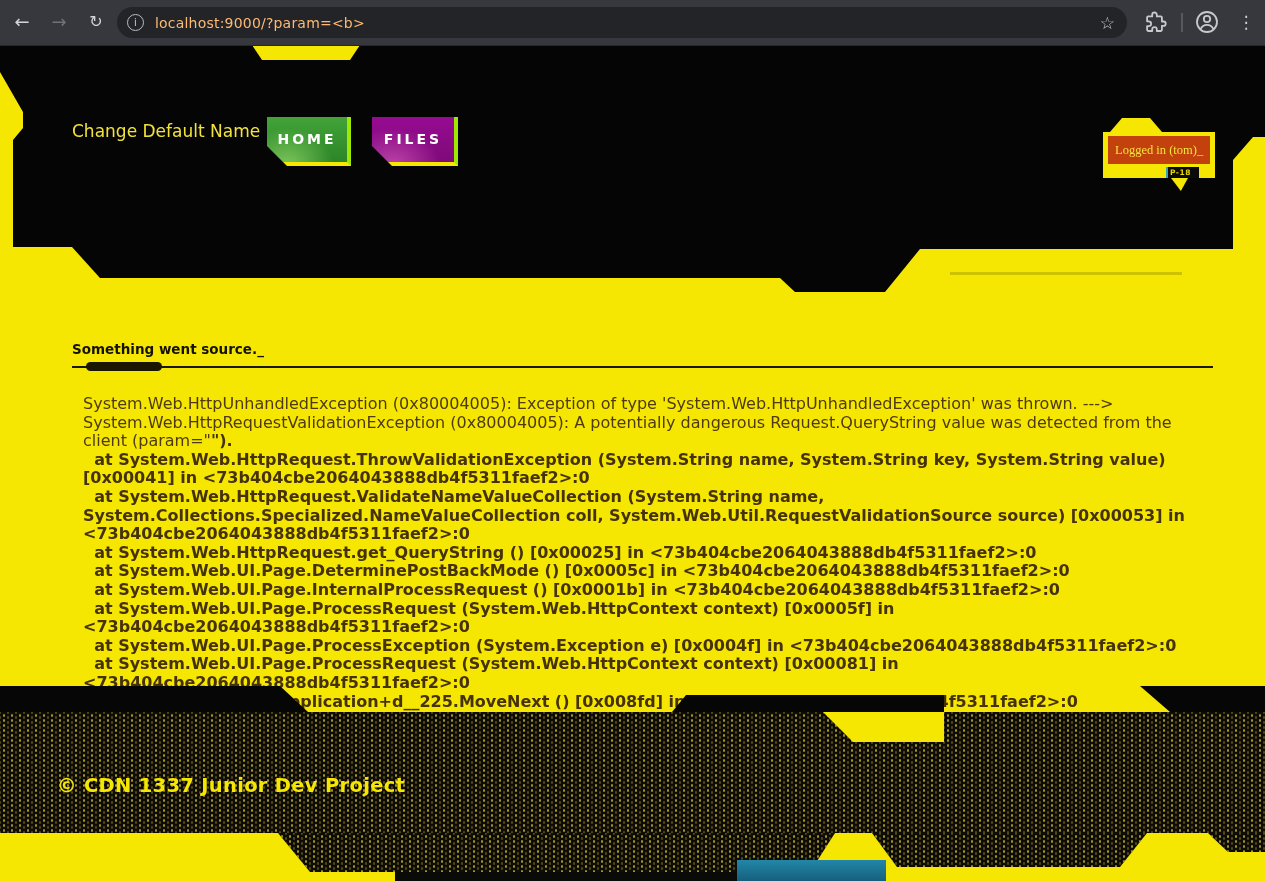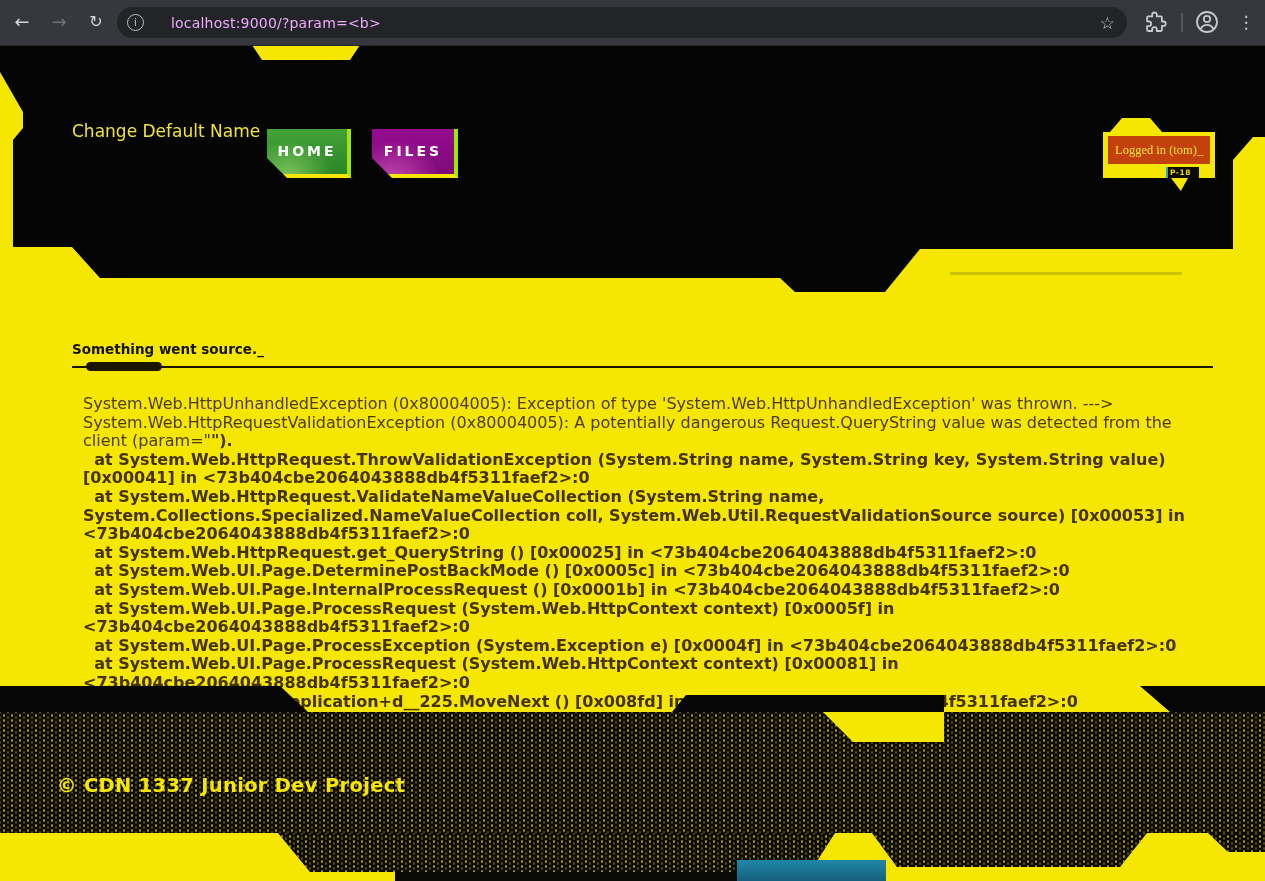--- a/index.html
+++ b/index.html
@@ -9,41 +9,41 @@
   
   .chrome{position:absolute;left:0;top:0;width:1265px;height:45px;background:#36383d;border-bottom:1px solid #25272a;z-index:50;}
   .chrome .nav-ico{position:absolute;top:8px;width:28px;height:28px;text-align:center;line-height:28px;
        font-size:18px;color:#d2d4d7;cursor:pointer;border-radius:50%;}
   .chrome .ico-back{left:8px;}
   .chrome .ico-fwd{left:45px;color:#6f7378;}
   .chrome .ico-reload{left:82px;font-size:16px;}
   .pill{position:absolute;left:117px;top:7px;width:1010px;height:31px;border-radius:16px;background:#222428;display:flex;align-items:center;}
   .pill .info-ico{margin-left:10px;width:15px;height:15px;border:1.5px solid #b9bcc0;border-radius:50%;
        display:flex;align-items:center;justify-content:center;font-size:10px;color:#c6c9cd;flex:0 0 auto;cursor:pointer;}
-  .pill .url{margin-left:27px;font-size:14px;color:#f0abfc;letter-spacing:.2px;white-space:nowrap;flex:1 1 auto;cursor:text;}
+  .pill .url{margin-left:11px;font-size:14px;color:#fdba74;letter-spacing:.2px;white-space:nowrap;flex:1 1 auto;cursor:text;}
   .pill .star{margin-right:12px;font-size:17px;color:#c4c7ca;cursor:pointer;flex:0 0 auto;}
   .chrome .puzzle{position:absolute;left:1144px;top:10px;width:24px;height:24px;cursor:pointer;}
   .chrome .vsep{position:absolute;left:1181px;top:13px;width:2px;height:19px;background:#55585d;}
   .chrome .profile{position:absolute;left:1194px;top:9px;width:26px;height:26px;cursor:pointer;}
   .chrome .menu{position:absolute;left:1234px;top:8px;width:24px;height:28px;text-align:center;line-height:28px;font-size:17px;color:#cfd1d4;cursor:pointer;}
 
   
   .page{position:absolute;left:0;top:45px;width:1265px;height:604px;background:#f5e702;padding-left:36px;}
 
   
   .hdr{position:absolute;left:0;top:0;width:1265px;height:247px;background:#050505;
     clip-path:polygon(0 0,252px 0,262px 15px,350px 15px,360px 0,1265px 0,
       1265px 92px,1253px 92px,1233px 115px,1233px 204px,
       920px 204px,885px 247px,795px 247px,780px 233px,100px 233px,72px 202px,
       13px 202px,13px 95px,23px 83px,23px 67px,0 27px);}
   .faint-line{position:absolute;left:950px;top:227px;width:232px;height:3px;background:rgba(0,0,0,.16);}
 
   .site-link{position:absolute;left:72px;top:76px;font-size:17px;color:#f1e33b;cursor:pointer;white-space:nowrap;}
 
-  .nav-btn{position:absolute;top:84px;height:45px;color:#fff;font-weight:bold;font-size:14px;letter-spacing:3px;
+  .nav-btn{position:absolute;top:72px;height:45px;color:#fff;font-weight:bold;font-size:14px;letter-spacing:3px;
     text-align:center;line-height:45px;cursor:pointer;
     border-right:4px solid #9fe800;border-bottom:4px solid #f5e702;
     clip-path:polygon(0 0,100% 0,100% 100%,20px 100%,0 calc(100% - 20px));}
   .btn-home{left:267px;width:80px;
     background:radial-gradient(ellipse at 25% 110%,rgba(200,255,140,.55),rgba(200,255,140,0) 55%),linear-gradient(#43a338,#2b8527);}
   .btn-files{left:372px;width:82px;
     background:radial-gradient(ellipse at 25% 110%,rgba(255,130,220,.5),rgba(255,130,220,0) 55%),linear-gradient(#970b92,#7e0a79);}
   .btn-contact{left:479px;width:112px;
     background:radial-gradient(ellipse at 25% 110%,rgba(130,225,240,.4),rgba(130,225,240,0) 55%),linear-gradient(#1f7e9d,#166077);}
 

